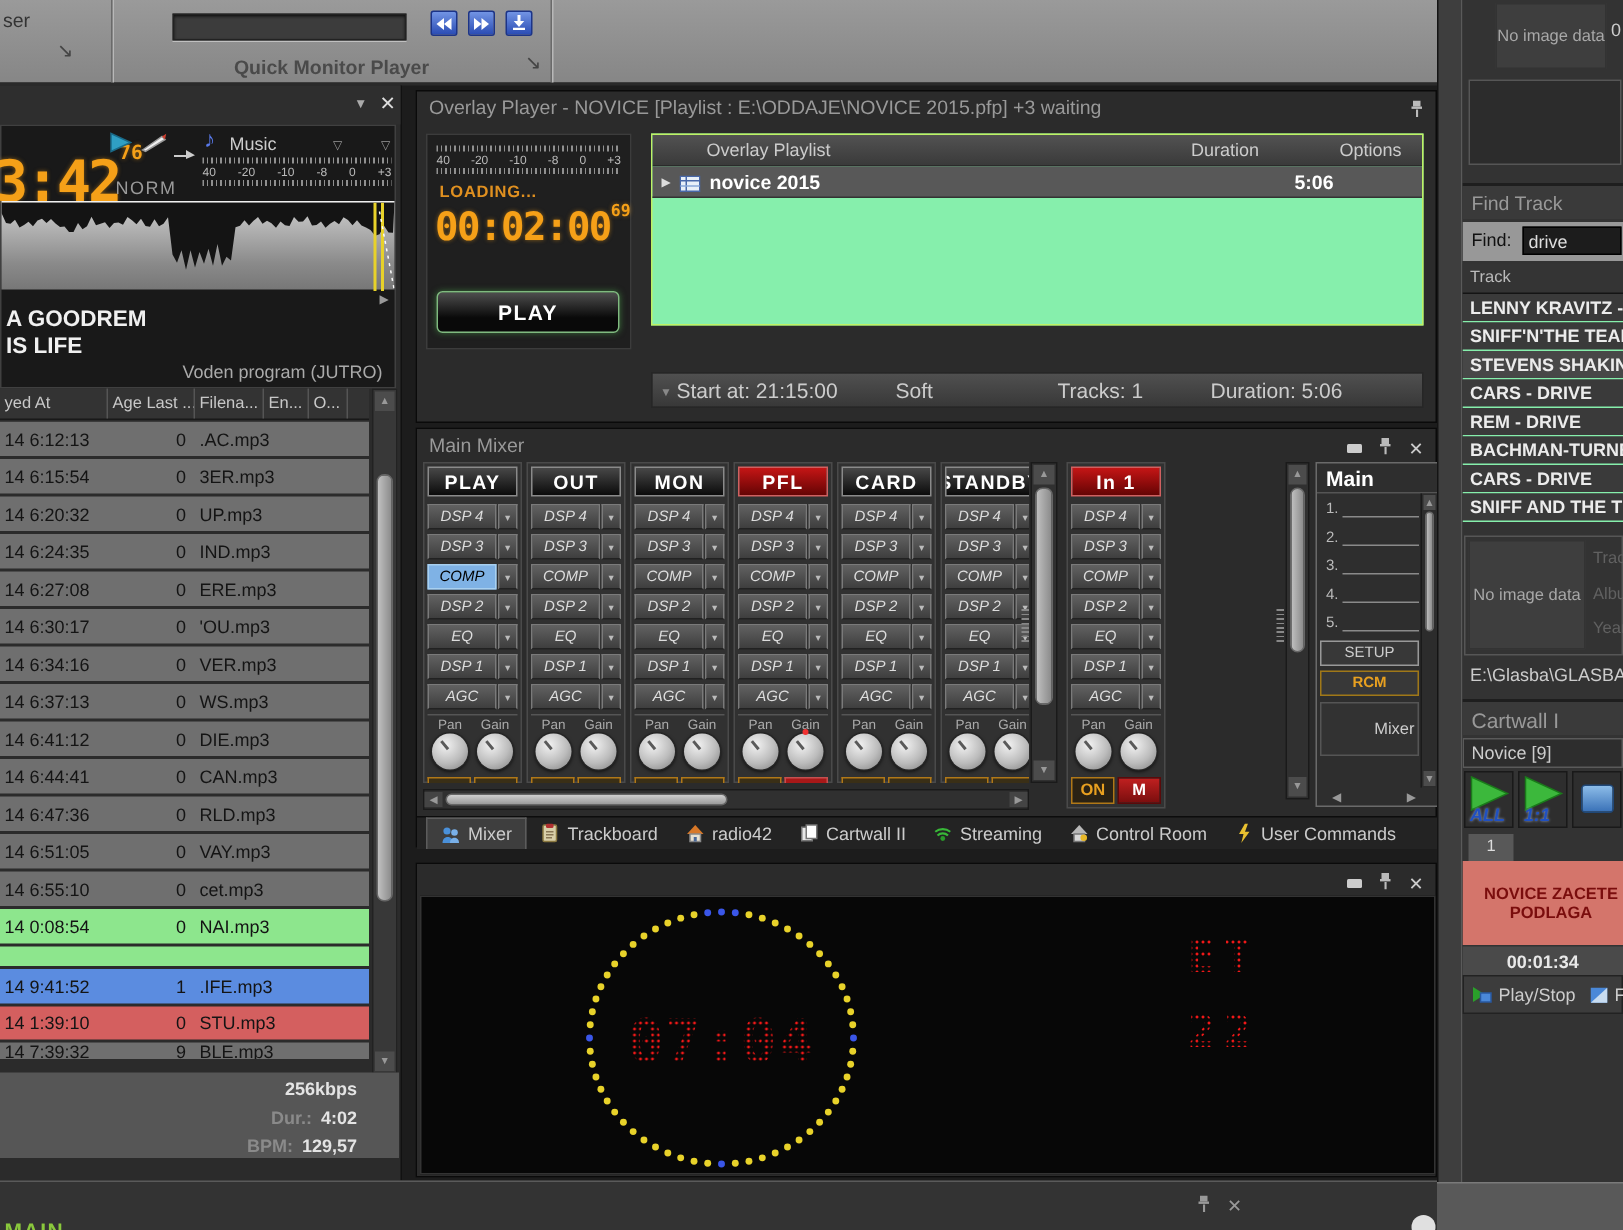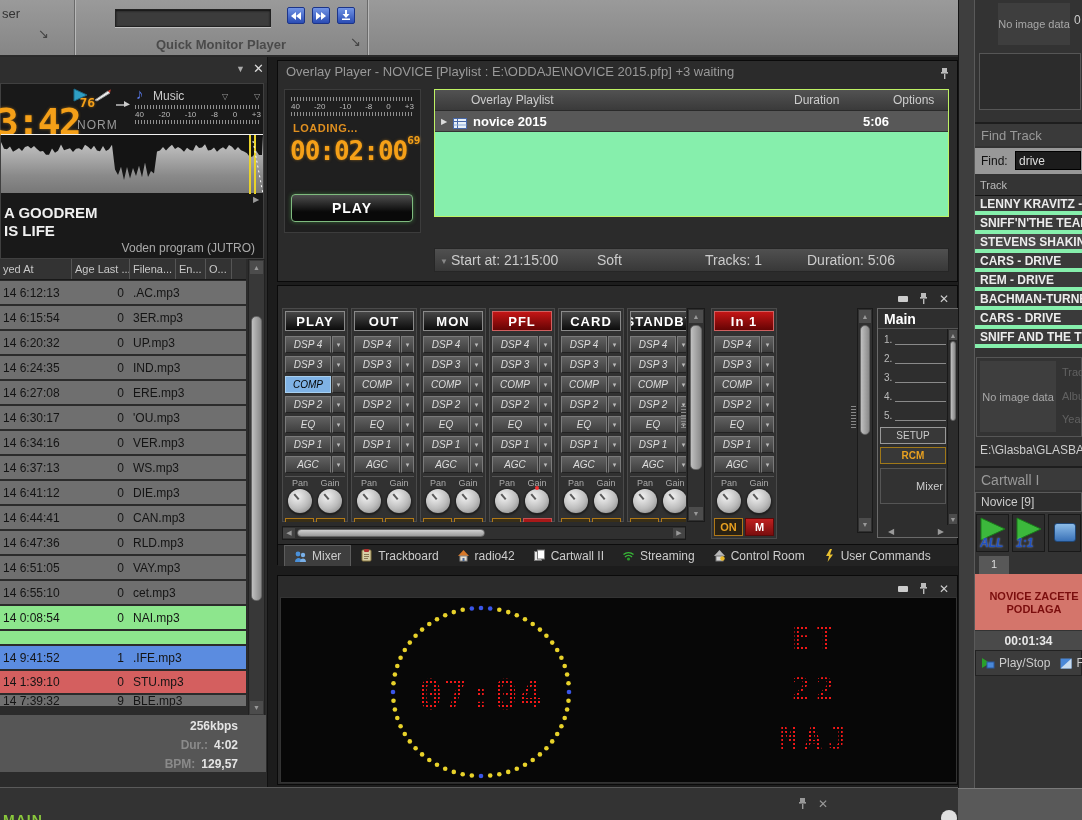--- a/index.html
+++ b/index.html
@@ -131,21 +131,21 @@
 .right-panel{position:absolute;left:975px;top:0;width:107px;height:788px;background:#333;overflow:hidden;}
 .noimg{background:#3e3e3e;border:1px solid #333;color:#a8a8a8;font-size:11px;display:flex;align-items:center;justify-content:center;text-align:center;}
 .rp-zero{position:absolute;left:99px;top:13px;font-size:12px;color:#ccc;}
 .rp-emptybox{position:absolute;left:4px;top:53px;width:102px;height:57px;background:#2c2c2c;border:1px solid #565656;}
 .rp-sect{position:absolute;left:0;width:107px;height:24px;background:#3a3a3a;border-top:2px solid #1e1e1e;color:#999;padding:4px 0 0 6px;white-space:nowrap;}
 .find-row{position:absolute;left:0;top:148px;width:107px;height:26px;background:#989898;padding:3px 0 0 6px;}
 .find-label{font-size:12px;color:#111;}
 .find-input{position:absolute;left:40px;top:3px;width:66px;height:19px;background:#1c1c1c;border:1px solid #000;color:#ddd;font-size:12px;padding:0 3px;font-family:"Liberation Sans",sans-serif;}
 .track-col{position:absolute;left:0;top:176px;width:107px;height:20px;background:#343434;border-bottom:1px solid #141414;color:#bbb;font-size:11px;padding:3px 0 0 5px;}
 .find-results{position:absolute;left:0;top:196px;width:107px;}
-.fr-row{height:19px;display:flex;align-items:center;padding-left:5px;font-weight:bold;font-size:12px;color:#ececec;background:#3a3a3a;border-bottom:4px solid #86efac;white-space:nowrap;}
+.fr-row{height:19px;display:flex;align-items:center;padding-left:5px;font-weight:bold;font-size:12px;color:#ececec;background:#3a3a3a;border-bottom:1px solid #86efac;white-space:nowrap;}
 .fr-row.hl{background:#474747;}
 .detail-box{position:absolute;left:1px;top:357px;width:106px;height:80px;border:1px solid #565656;background:#333;}
 .det-label{position:absolute;left:85px;font-size:11px;color:#616161;}
 .rp-path{position:absolute;left:5px;top:443px;font-size:12px;color:#ccc;white-space:nowrap;}
 .novice-bar{position:absolute;left:0;top:492px;width:107px;height:20px;background:#2d2d2d;border:1px solid #5a5a5a;color:#ccc;font-size:12px;padding:2px 0 0 5px;}
 .cw-btns{position:absolute;left:1px;top:514px;display:flex;gap:3px;}
 .cw-btn{width:33px;height:38px;background:#2e2e2e;border:1px solid #191919;position:relative;}
 .cw-btn .lbl{position:absolute;left:3px;bottom:1px;color:#2050c0;font-weight:bold;font-style:italic;font-size:12px;text-shadow:0 0 2px #9ac;}
 .stop-sq{position:absolute;left:5px;top:8px;width:22px;height:19px;border-radius:3px;background:linear-gradient(#8cbce8,#3a72b8);border:1px solid #204878;}
 .cart-tab{position:absolute;left:4px;top:556px;width:30px;height:18px;background:#585858;color:#ddd;font-size:11px;text-align:center;padding-top:2px;}
@@ -394,20 +394,21 @@
   <div class="status-bar">
     <span style="position:absolute;left:5px;top:8px;font-size:8px;color:#888">▼</span>
     <span style="position:absolute;left:16px;top:3px">Start at: 21:15:00</span>
     <span style="position:absolute;left:162px;top:3px">Soft</span>
     <span style="position:absolute;left:270px;top:3px">Tracks: 1</span>
     <span style="position:absolute;left:372px;top:3px">Duration: 5:06</span>
   </div>
 </div>
 
 <div class="mixer-panel panel">
+  <div class="p-titlebar">Main Mixer</div>
   <div class="win-icons">
     <span class="icon-min"></span>
     <span><svg width="9" height="11">
           <rect x="2" y="0" width="5" height="4" fill="#bbb"></rect>
           <rect x="1" y="4" width="7" height="1.6" fill="#bbb"></rect>
           <rect x="4" y="6" width="1.4" height="5" fill="#bbb"></rect>
         </svg></span>
     <span class="icon-x">✕</span>
   </div>
   <div class="strips-viewport">
@@ -927,21 +928,20 @@
           <circle cx="56.0" cy="19.3" r="2.3" fill="#e8d22a"></circle>
           <circle cx="64.2" cy="15.3" r="2.3" fill="#e8d22a"></circle>
           <circle cx="72.8" cy="12.1" r="2.3" fill="#e8d22a"></circle>
           <circle cx="81.7" cy="9.8" r="2.3" fill="#e8d22a"></circle>
           <circle cx="90.8" cy="8.5" r="2.3" fill="#3a56e8"></circle>
         </svg></div>
     <div class="onair-time dotmx">07:04</div>
     <div class="onair-side">
         <div class="dotmx side-line">ET</div>
         <div class="dotmx side-line">22</div>
-        <div class="dotmx side-line">MAJ</div>
       </div>
   </div>
 </div>
 
 <div class="bottom-strip">
   <div class="win-icons" style="top:7px;right:130px">
     <span><svg width="9" height="11">
           <rect x="2" y="0" width="5" height="4" fill="#999"></rect>
           <rect x="1" y="4" width="7" height="1.6" fill="#999"></rect>
           <rect x="4" y="6" width="1.4" height="5" fill="#999"></rect>

